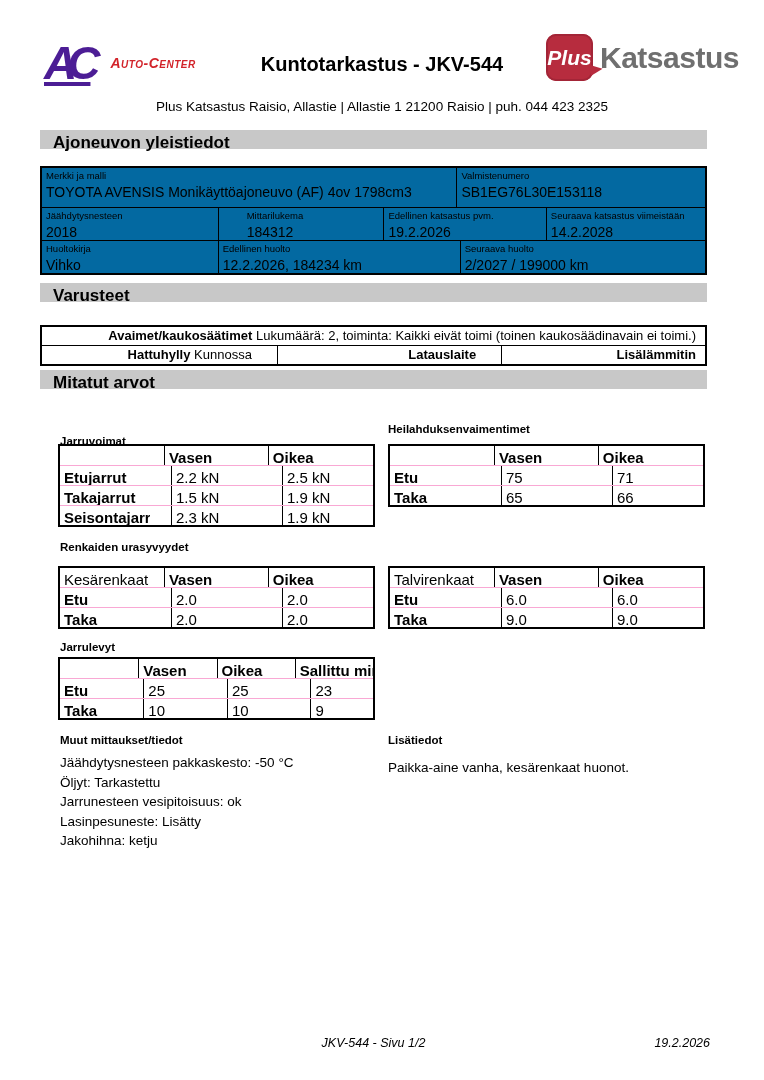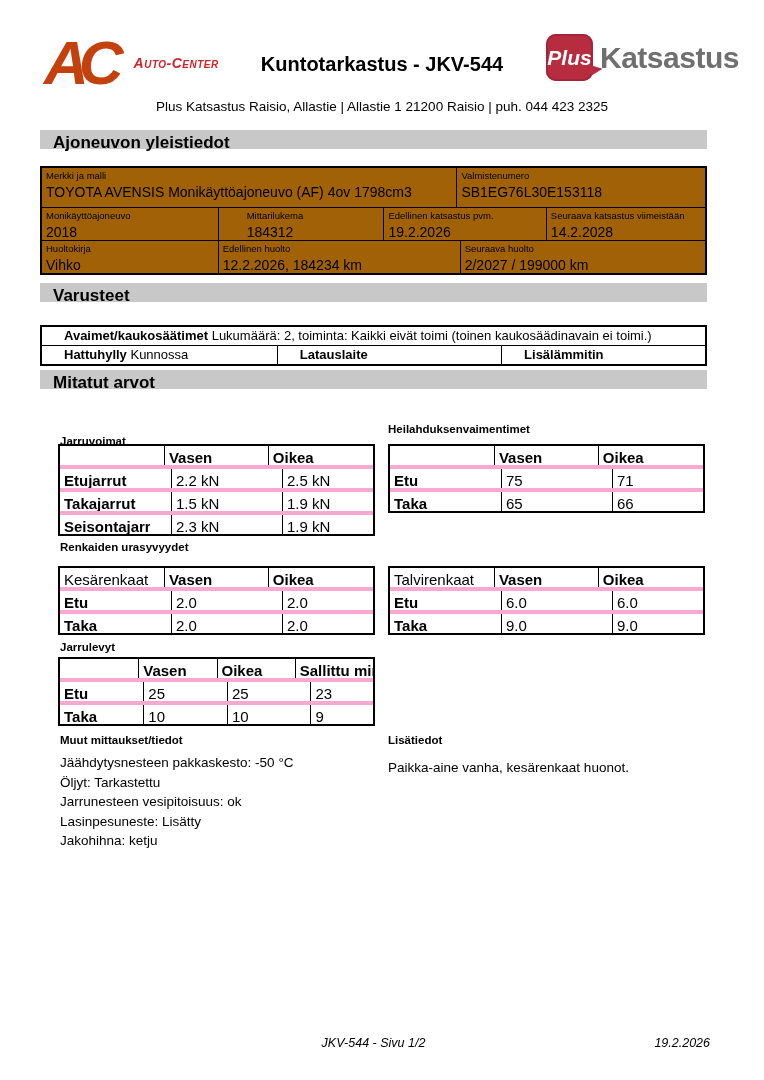--- a/index.html
+++ b/index.html
@@ -4,22 +4,22 @@
 <style>
   html,body { margin:0; padding:0; background:#ffffff; }
   .page {
     position:relative; width:764px; height:1080px; background:#ffffff;
     font-family:"Liberation Sans", sans-serif; color:#000; overflow:hidden;
   }
 
   
   .ac-logo { position:absolute; left:44px; top:40px; display:flex; align-items:center; }
   .ac-mark {
-    font-size:62px; font-weight:bold; font-style:italic; color:#c2410c;
-    letter-spacing:-10px; padding-right:14px; line-height:46px;
+    font-size:46px; font-weight:bold; font-style:italic; color:#4c1d95;
+    letter-spacing:-10px; padding-right:14px; line-height:46px;text-decoration:underline;
   }
   .ac-name {
     font-size:14px; font-weight:bold; font-style:italic; color:#d2232a;
     font-variant:small-caps; letter-spacing:.5px; margin-left:6px;
   }
   .doc-title {
     position:absolute; left:0; top:53px; width:100%; text-align:center;
     font-size:20px; font-weight:bold;
   }
   .plus-logo { position:absolute; left:546px; top:34px; display:flex; align-items:center; }
@@ -41,46 +41,46 @@
   .bar {
     position:absolute; left:40px; width:667px; height:19px; background:#c8c8c8;
     font-size:17px; font-weight:bold; line-height:26px; padding-left:13px;
     box-sizing:border-box;
   }
   .bar-general { top:130px; }
   .bar-equipment { top:283px; }
   .bar-measured { top:370px; }
 
   
-  .vtable { position:absolute; left:40px; top:166px; width:667px; border:2px solid #000; box-sizing:border-box; background:#a16207; }
+  .vtable { position:absolute; left:40px; top:166px; width:667px; border:2px solid #000; box-sizing:border-box; background:#0369a1; }
   .vrow { display:flex; }
   .vrow + .vrow { border-top:1px solid #000; }
   .vcell { box-sizing:border-box; padding:2px 4px 0 4px; overflow:hidden; }
   .vcell + .vcell { border-left:1px solid #000; }
   .vr1 .vcell { height:39px; }
   .vr2 .vcell { height:32px; }
   .vlabel { display:block; font-size:9.5px; line-height:11px; }
   .vvalue { display:block; font-size:14px; line-height:16px; margin-top:3px; white-space:nowrap; }
   .w62{width:62.5%;} .w37{width:37.5%;}
   .w26{width:26.5%;} .w25{width:25%;padding-left:28px;} .w245{width:24.5%;} .w24{width:24%;}
   .w365{width:36.5%;} .w370{width:37%;}
 
   
   .etable { position:absolute; left:40px; top:325px; width:667px; border:2px solid #000; box-sizing:border-box; background:#fff; }
   .erow { display:flex; }
   .erow + .erow { border-top:1px solid #000;gap:16px; }
-  .ecell { box-sizing:border-box; height:18px; line-height:17px; padding:0 22px; font-size:13px; white-space:nowrap; overflow:hidden; }
+  .ecell { box-sizing:border-box; height:18px; line-height:17px; padding:0 9px; font-size:13px; white-space:nowrap; overflow:hidden;text-align:right; }
   .ecell + .ecell { border-left:1px solid #000; }
   .e100{width:100%;} .e35{width:34.7%;} .e33{width:33%;} .e32{width:32.3%;}
 
   
   .sublabel { position:absolute; font-size:11.5px; font-weight:bold; }
   .mtable { position:absolute; width:317px; border:2px solid #000; box-sizing:border-box; background:#fff; }
   .mrow { display:flex; }
-  .mrow + .mrow { border-top:4px solid #f9a8d4;gap:21px; }
+  .mrow + .mrow { border-top:1px solid #f9a8d4;gap:21px; }
   .mcell { box-sizing:border-box; height:19px; line-height:18px; padding:3px 4px; font-size:15px; white-space:nowrap; overflow:hidden; }
   .mcell + .mcell { border-left:1px solid #000; }
   .c33{width:33.2%;} .c34{width:33.6%;} .c25{width:25%;}
   .t-brakes { left:58px; top:444px; }
   .t-shocks { left:388px; top:444px; }
   .t-summer { left:58px; top:566px; }
   .t-winter { left:388px; top:566px; }
   .t-discs  { left:58px; top:657px; }
   .b { font-weight:bold; }
 
@@ -118,21 +118,21 @@
         <span class="vlabel">Merkki ja malli</span>
         <span class="vvalue">TOYOTA AVENSIS Monikäyttöajoneuvo (AF) 4ov 1798cm3</span>
       </div>
       <div class="vcell w37">
         <span class="vlabel">Valmistenumero</span>
         <span class="vvalue">SB1EG76L30E153118</span>
       </div>
     </div>
     <div class="vrow vr2">
       <div class="vcell w26">
-        <span class="vlabel">Monikäyttöajoneuvo</span>
+        <span class="vlabel">Jäähdytysnesteen</span>
         <span class="vvalue">2018</span>
       </div>
       <div class="vcell w25">
         <span class="vlabel">Mittarilukema</span>
         <span class="vvalue">184312</span>
       </div>
       <div class="vcell w245">
         <span class="vlabel">Edellinen katsastus pvm.</span>
         <span class="vvalue">19.2.2026</span>
       </div>

